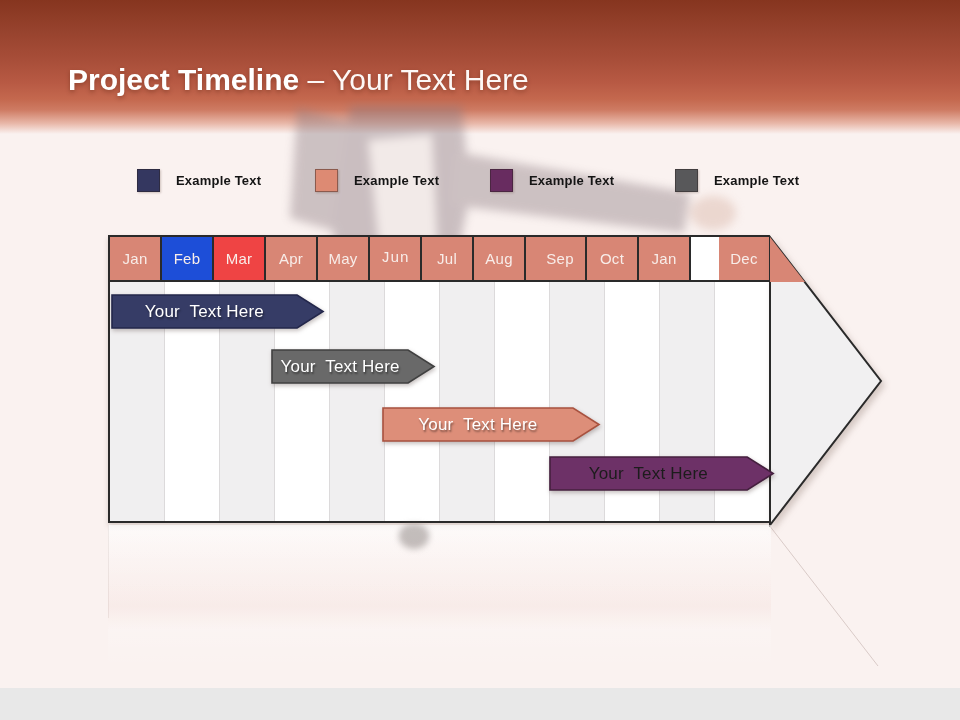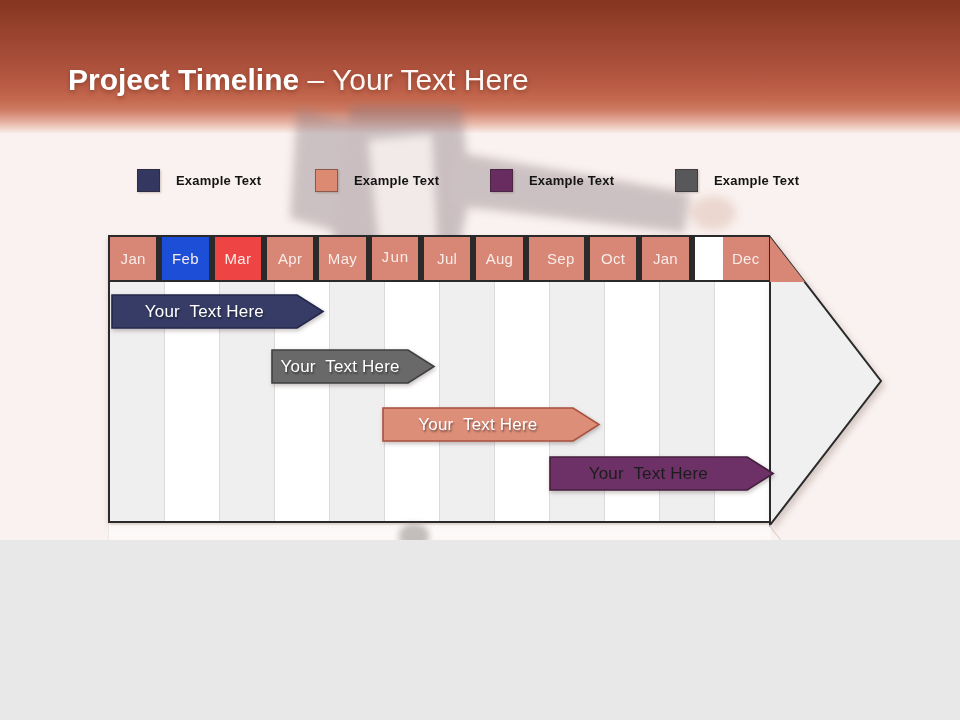--- a/index.html
+++ b/index.html
@@ -1,17 +1,17 @@
 <!DOCTYPE html>
 <html><head>
 <meta charset="utf-8">
 <style>
   html,body{margin:0;padding:0;background:#e8e8e8;}
   .slide{
-    position:relative;width:960px;height:540px;overflow:hidden;
+    position:relative;width:960px;height:688px;overflow:hidden;
     background:#FAF2F0;
     font-family:"Liberation Sans",sans-serif;
   }
   
   .header-band{
     position:absolute;left:0;top:0;width:100%;height:134px;
     background:linear-gradient(180deg,
       #86351F 0%, #96422D 22%, #A84E39 45%, #B85A44 62%,
       #C4684E 74%, #CE7B63 82%, #E8B7A8 92%, rgba(250,242,240,0) 100%);
   }
@@ -42,21 +42,21 @@
     background:#FFFFFF;
     box-shadow:0 3px 5px rgba(110,85,75,.22);
   }
   .month-row{
     position:absolute;left:0;top:0;right:0;height:45px;
     display:flex;box-sizing:border-box;border-bottom:2px solid #2A2A2A;
   }
   .month-cell{
     flex:1;display:flex;align-items:center;justify-content:center;
     font-size:15px;letter-spacing:.3px;
-    border-right:6px solid #0f172a;box-sizing:border-box;
+    border-right:2px solid #0f172a;box-sizing:border-box;
   }
   .month-cell:last-child{border-right:none;margin-left:28px;}
   .cols{position:absolute;left:0;top:45px;right:0;bottom:0;display:flex;}
   .body-col{flex:1;box-sizing:border-box;border-right:1px solid #DCDADB;}
   .body-col:last-child{border-right:none;}
   
   .arrowhead{
     position:absolute;left:769px;top:235px;
     filter:drop-shadow(3px 4px 3px rgba(115,90,80,.28));
   }

